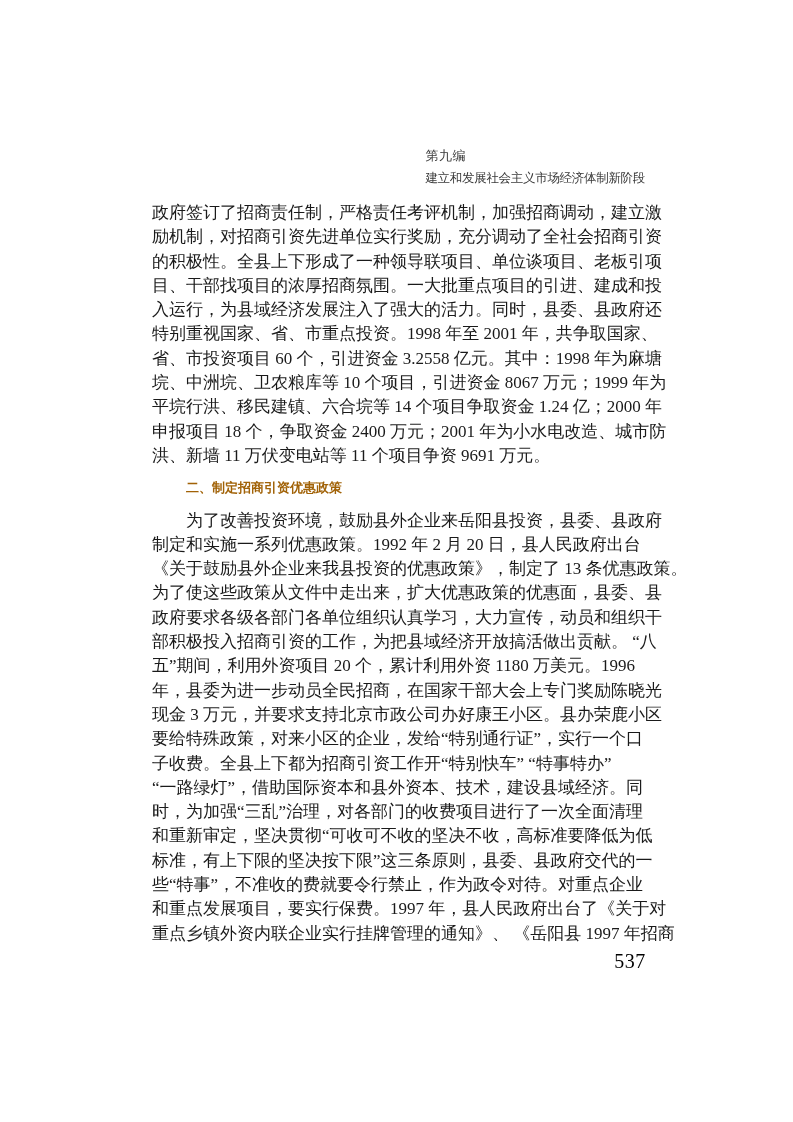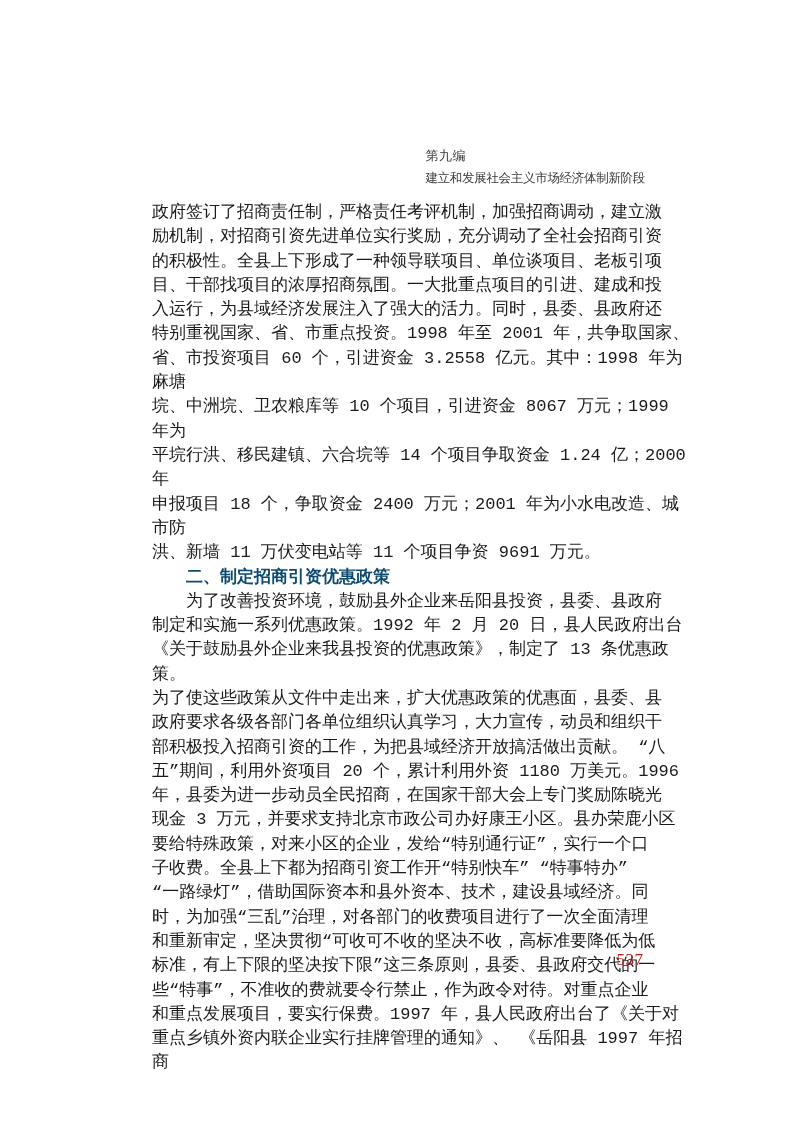--- a/index.html
+++ b/index.html
@@ -40,42 +40,41 @@
     left: 152px;
     top: 201px;
     width: 540px;
     font-size: 17px;
     line-height: 24.3px;
     text-align: left;
   }
   .para {
     margin: 0;
     white-space: pre-line; 
-    font-family: Liberation Mono, monospace;
   }
   .para-indent {
     text-indent: 2em;
   }
   .section-heading {
-    margin: 0;
+    margin: 8px;
     font-family: "Liberation Sans", "DejaVu Sans", sans-serif;
     font-weight: 700;
-    font-size: 17px;
+    font-size: 13px;
     line-height: 24.3px;
     text-indent: 2em;
-    color: #0c4a6e;
+    color: #a16207;
   }
   .page-number {
     position: absolute;
     top: 950px;
     left: 608px;
     width: 44px;
     text-align: center;
-    font-size: 17px;
-    color: #b91c1c;
+    font-size: 20px;
+    color: #000000;
     letter-spacing: 0.5px;
   }
 </style>
 </head>
 <body>
 
 <div class="page">
 
   <div class="running-header">
     <div class="edition-line">第九编</div>

